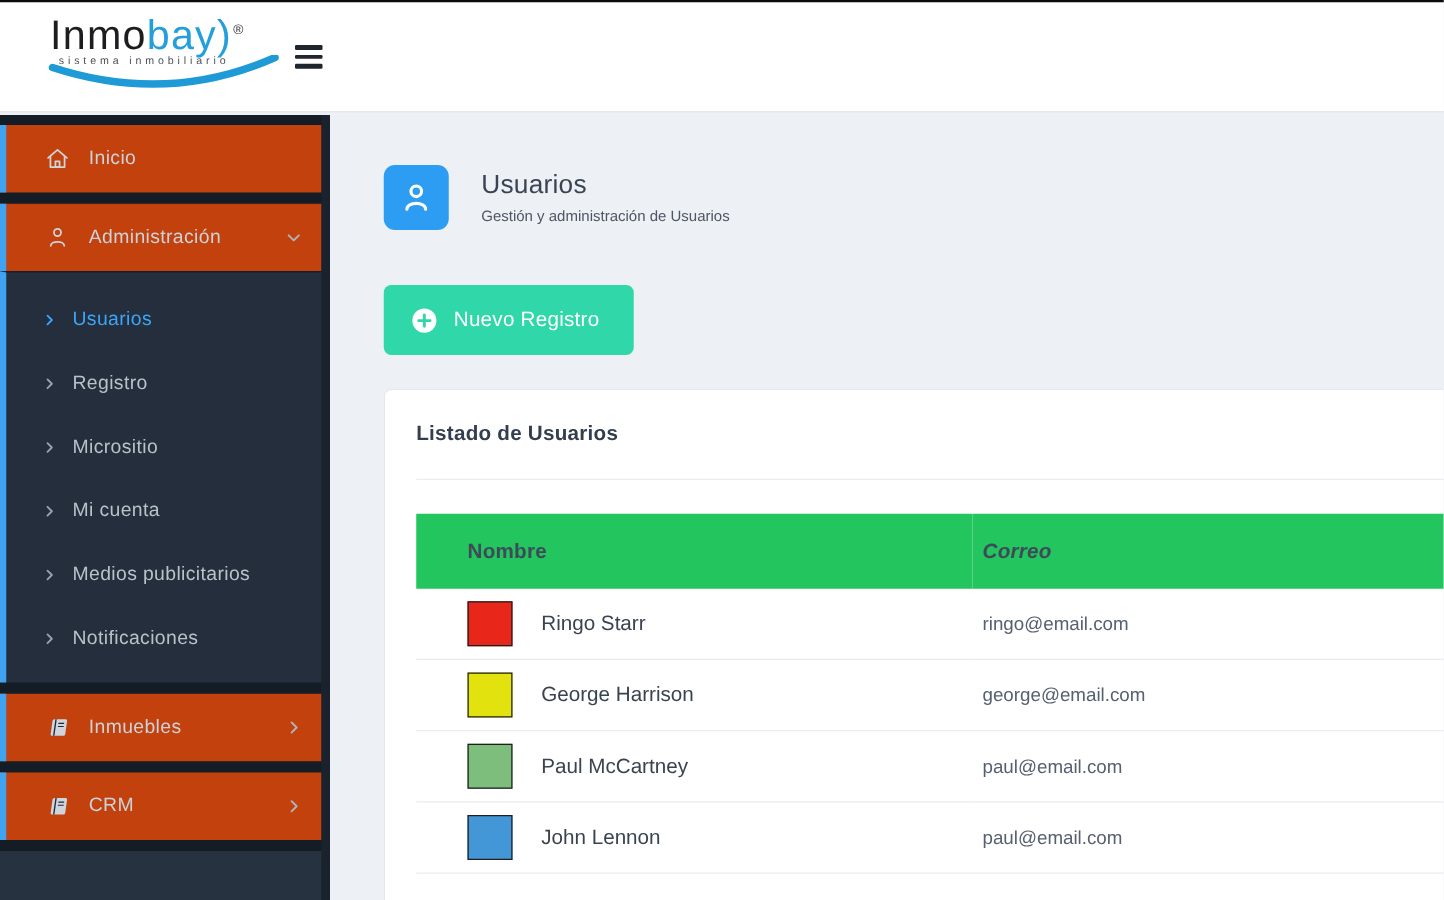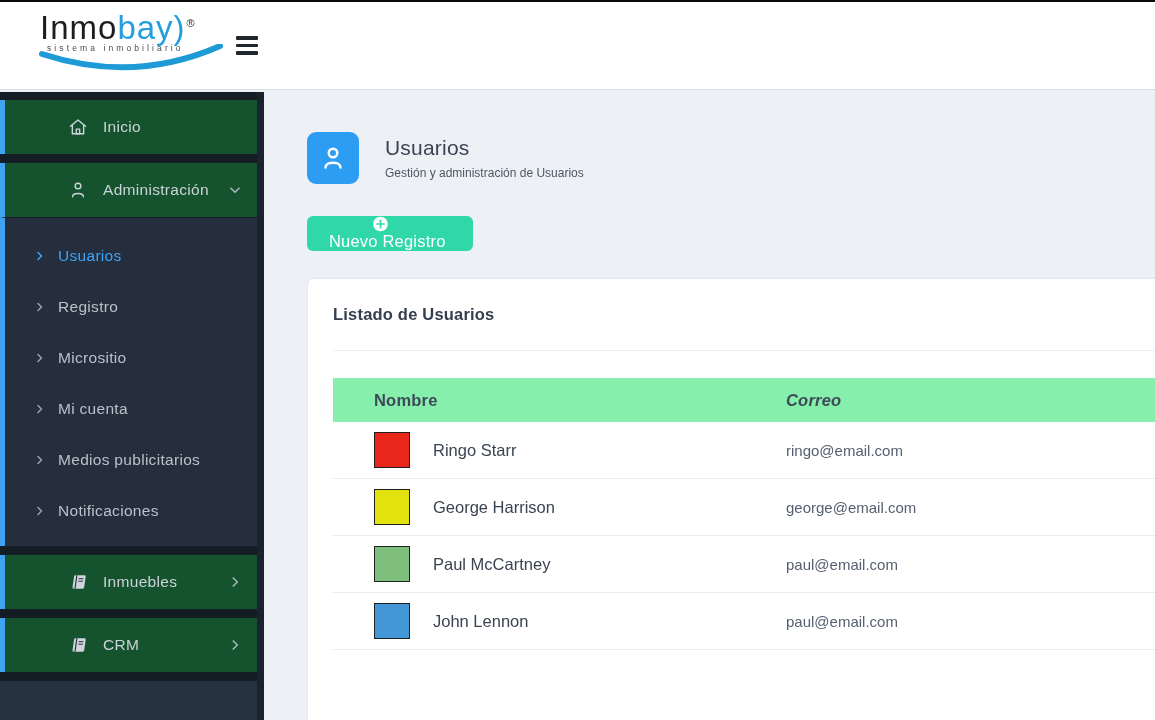--- a/index.html
+++ b/index.html
@@ -26,21 +26,21 @@
   .hamburger { margin-left:6px; width:24px; cursor:pointer; display:flex; flex-direction:column; gap:4px; padding:4px 0; }
   .hamburger span { display:block; width:22px; height:3.5px; background:#20262e; border-radius:1px; }
 
   
   .sidebar {
     position:absolute; top:90px; left:0; bottom:0; width:264px;
     background:#273240; display:flex; flex-direction:column;
   }
   .sidebar::after { content:""; position:absolute; top:0; right:0; bottom:0; width:7px; background:#1a222e; }
   .menu { background:#141c26; padding-top:8px; }
-  .side-block { border-left:5px solid #3fa3f2; background:#14532d; margin-bottom:9px;padding-left:32px; }
+  .side-block { border-left:5px solid #3fa3f2; background:#c2410c; margin-bottom:9px; }
   .side-item {
     height:54px; display:flex; align-items:center; padding-left:31px;
     color:#ccd2d9; font-size:15.5px; letter-spacing:.3px; cursor:pointer;
   }
   .side-item .ic { width:20px; height:20px; margin-right:15px; color:#cfd5dc; flex:0 0 auto; }
   .side-item .chev-end { margin-left:auto; margin-right:22px; width:14px; height:14px; color:#aeb6bf; }
   .submenu { background:#242e3c; border-top:1px solid #161e29; padding:12px 0 10px 0; }
   .sub-item {
     height:51px; display:flex; align-items:center; padding-left:29px;
     color:#b9c1c9; font-size:15.5px; letter-spacing:.3px; cursor:pointer;
@@ -58,39 +58,38 @@
   .page-icon {
     width:52px; height:52px; border-radius:9px; background:#2d9cf3;
     display:flex; align-items:center; justify-content:center; flex:0 0 auto;
   }
   .page-icon svg { width:30px; height:30px; color:#ffffff; }
   .page-titles { margin-left:26px; }
   .page-title { font-size:21px; color:#3b4453; letter-spacing:.2px; }
   .page-subtitle { font-size:12px; color:#4e5663; margin-top:6px; }
 
   .btn-new {
-    margin-top:32px; height:35px; display:inline-flex; align-items:center;
+    margin-top:44px; height:56px; display:inline-flex; align-items:center;
     background:#30d7a8; color:#fff; border:none; border-radius:6px;
     padding:0 27px 0 22px; font-size:16.5px; font-family:inherit; cursor:pointer;
     letter-spacing:.2px;
-    flex-direction:column;
   }
   .plus-circle { width:21px; height:21px; margin-right:13px; }
 
   .card {
     margin-top:27px; background:#ffffff; border:1px solid #e3e8ee; border-right:none;
     border-radius:6px 0 0 0; padding:26px 0 80px 25px; min-height:420px;
   }
   .card-title { font-size:16.5px; font-weight:bold; color:#333f4e; letter-spacing:.2px; }
   .card-divider { border:none; border-top:1px solid #e9ecf0; margin-top:26px; }
 
   table.users { border-collapse:collapse; width:100%; margin-top:27px; }
   table.users th {
-    background:#86efac; text-align:left; font-size:16.5px; font-weight:600;
-    color:#3f4a59; height:44px; letter-spacing:.2px;
+    background:#22c55e; text-align:left; font-size:16.5px; font-weight:600;
+    color:#3f4a59; height:60px; letter-spacing:.2px;
   }
   th.col-nombre { width:445px; padding-left:41px; }
   th.col-correo { padding-left:8px;font-style:italic; }
   table.users td { border-bottom:1px solid #e9ebef; }
   td.cell-nombre { padding:10px 0 10px 41px; }
   .name-wrap { display:flex; align-items:center; }
   .swatch { width:36px; height:36px; border:1px solid #1f1f1f; margin-right:23px; flex:0 0 auto; }
   .name { font-size:16.5px; color:#3a4350; }
   td.cell-correo { padding-left:8px; font-size:15px; color:#566070; }
 </style>

